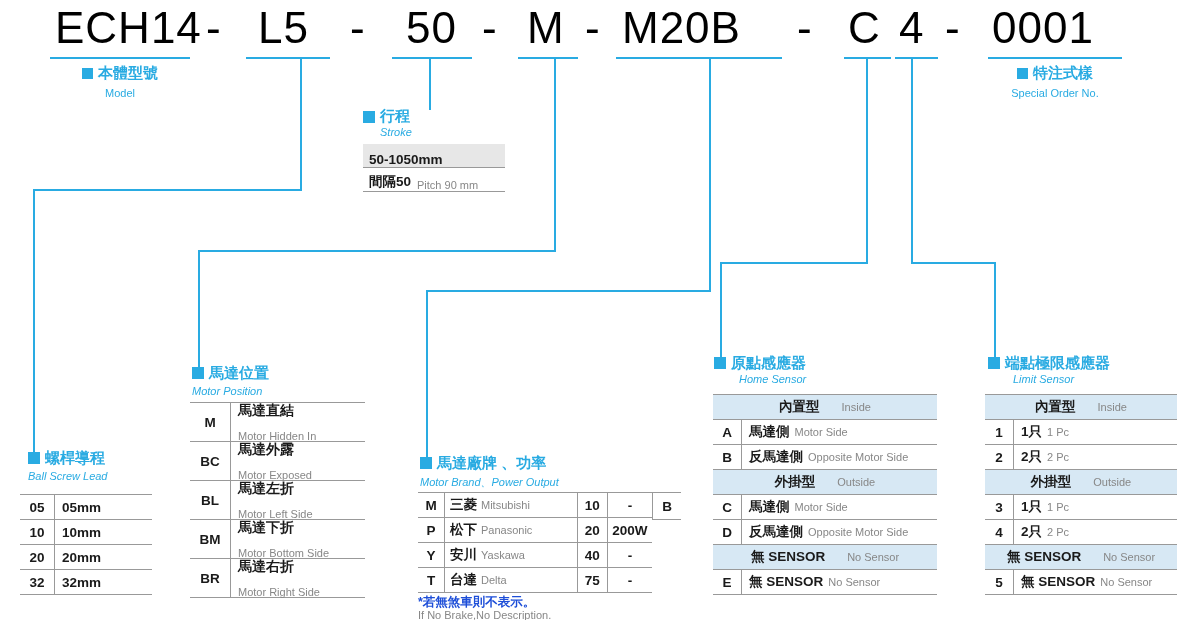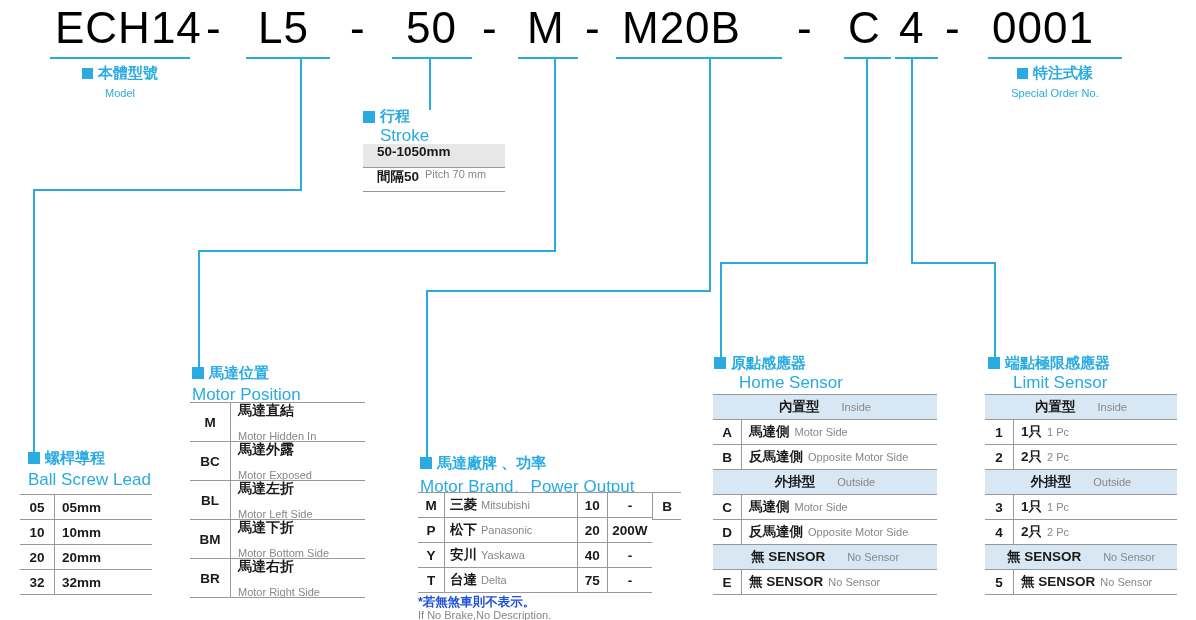--- a/index.html
+++ b/index.html
@@ -3,21 +3,21 @@
 <meta charset="utf-8">
 <style>
   html,body{margin:0;padding:0;background:#fff;}
   .canvas{position:relative;width:1196px;height:620px;background:#fff;
           font-family:"Liberation Sans","DejaVu Sans",sans-serif;color:#1a1a1a;overflow:hidden;}
   .seg{position:absolute;top:2px;font-size:44px;line-height:52px;letter-spacing:1px;white-space:nowrap;color:#000000;}
   .hline{position:absolute;height:2px;background:#29abe2;}
   .vline{position:absolute;width:2px;background:#29abe2;}
   .sq{position:absolute;width:12px;height:12px;background:#29abe2;}
   .lab-zh{position:absolute;font-size:15px;font-weight:bold;color:#29abe2;white-space:nowrap;}
-  .lab-en{position:absolute;font-size:17px;color:#29abe2;white-space:nowrap;}
+  .lab-en{position:absolute;font-size:11px;color:#29abe2;white-space:nowrap;font-style:italic;}
   .center-label{position:absolute;text-align:center;color:#29abe2;}
   .zh-line{display:flex;align-items:center;justify-content:center;gap:5px;font-size:15px;font-weight:bold;}
   .bullet{display:inline-block;width:11px;height:11px;background:#29abe2;flex:0 0 auto;}
   .en-line{font-size:11px;margin-top:4px;}
   .tbl{position:absolute;border-top:1px solid #999;background:#fff;}
   .trow{display:flex;align-items:stretch;border-bottom:1px solid #999;height:24px;}
   .trow.tall{height:38px;}
   .cell-code{display:flex;align-items:center;justify-content:center;font-weight:bold;font-size:13.5px;border-right:1px solid #999;flex:0 0 auto;}
   .w34{width:34px;}.w40{width:40px;}.w28{width:28px;}.w26{width:26px;}
   .cell-desc{flex:1;display:flex;align-items:center;gap:5px;padding-left:7px;font-size:13.5px;}
@@ -26,21 +26,21 @@
   .stack{flex:1;display:flex;flex-direction:column;justify-content:center;padding-left:7px;gap:12px;}
   .stack .zh-b{font-size:14px;line-height:15px;}
   .stack .en-g{line-height:12px;}
   .thead{display:flex;justify-content:center;align-items:center;background:#d7e8f4;gap:22px;}
   .mb-brand{width:132px;display:flex;align-items:center;gap:4px;padding-left:5px;border-right:1px solid #999;}
   .mb-cell{display:flex;align-items:center;justify-content:center;font-weight:bold;font-size:13.5px;}
   .mb-pcode{width:30px;border-right:1px solid #999;}
   .mb-power{width:46px;}
   .brake-box{position:absolute;display:flex;align-items:center;justify-content:center;font-weight:bold;font-size:13.5px;border:1px solid #999;border-right:none;background:#fff;}
   .strokebox{position:absolute;background:#fff;}
-  .srow{height:23px;display:flex;align-items:flex-start;gap:6px;padding-left:14px;border-bottom:1px solid #999;font-size:13.5px;}
+  .srow{height:23px;display:flex;align-items:flex-end;gap:6px;padding-left:6px;border-bottom:1px solid #999;font-size:13.5px;}
   .srow.shade{background:#e7e7e7;}
   .note-red{position:absolute;font-size:12.5px;font-weight:bold;color:#1d4ed8;white-space:nowrap;}
   .note-gray{position:absolute;font-size:11px;color:#878787;white-space:nowrap;}
 </style>
 </head>
 <body>
 
 <div class="canvas">
 
   <span class="seg" style="left:55px">ECH14</span>
@@ -106,21 +106,21 @@
 
   <div class="sq" style="left:363px;top:111px"></div>
   <div class="lab-zh" style="left:380px;top:107px">行程</div>
   <div class="lab-en" style="left:380px;top:126px">Stroke</div>
   <div class="strokebox" style="left:363px;top:144px;width:142px">
     <div class="srow shade">
       <span class="zh-b">50-1050mm</span>
     </div>
     <div class="srow">
       <span class="zh-b">間隔50</span>
-      <span class="en-g">Pitch 70 mm</span>
+      <span class="en-g">Pitch 90 mm</span>
     </div>
   </div>
 
   <div class="sq" style="left:28px;top:452px"></div>
   <div class="lab-zh" style="left:45px;top:449px">螺桿導程</div>
   <div class="lab-en" style="left:28px;top:470px">Ball Screw Lead</div>
   <div class="tbl" style="left:20px;top:494px;width:132px">
     <div class="trow">
       <div class="cell-code w34">05</div>
       <div class="cell-desc">

